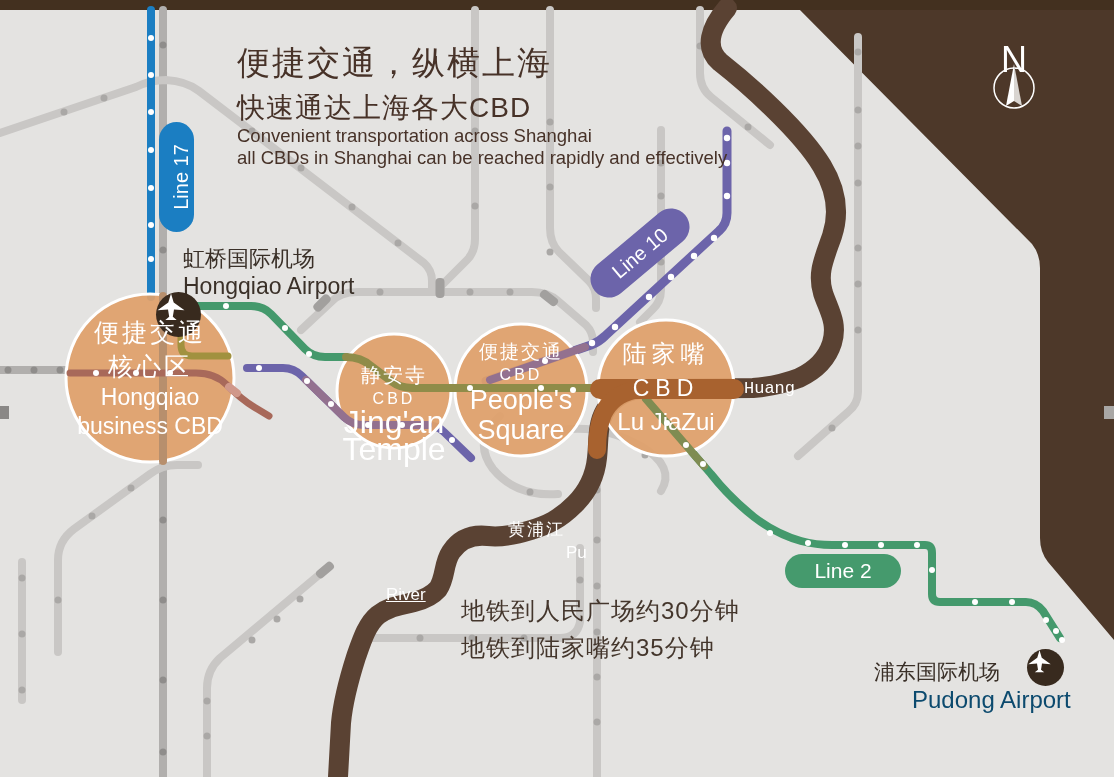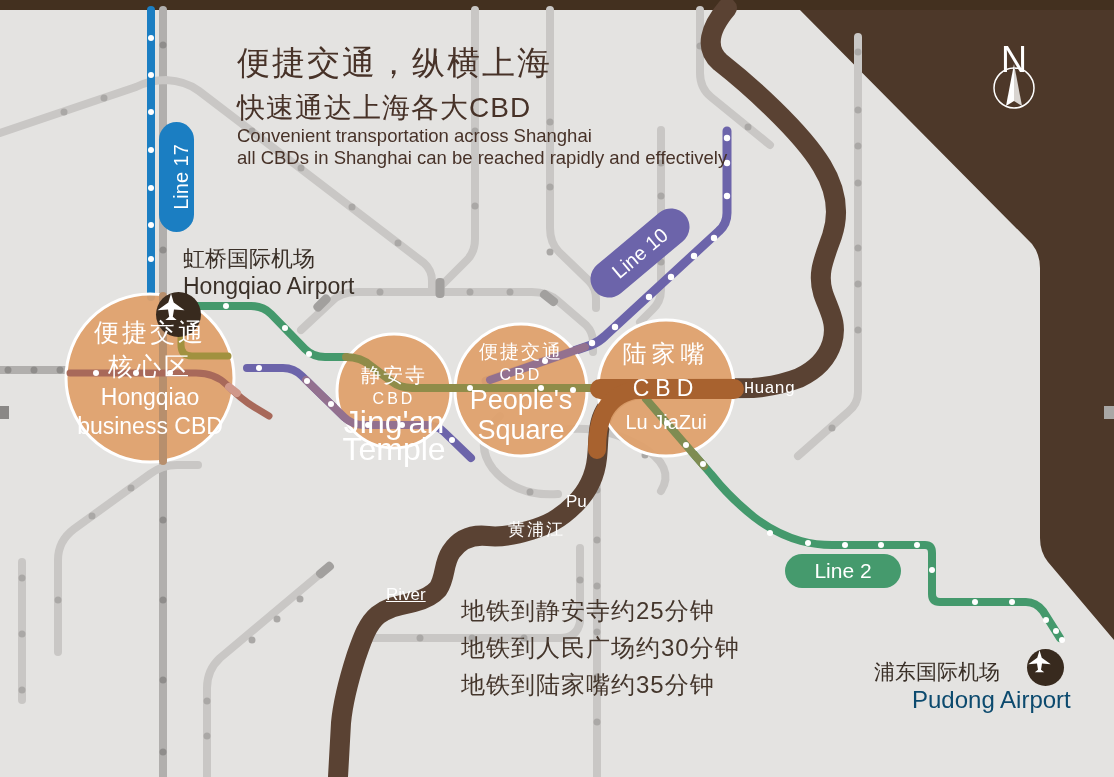--- a/index.html
+++ b/index.html
@@ -21,21 +21,21 @@
   .hq-zh{font-size:25px;line-height:34px;letter-spacing:3px;}
   .hq-en{font-size:23px;line-height:29px;}
   .ja-zh1{font-size:20px;line-height:25px;letter-spacing:2px;}
   .ja-zh2{font-size:16px;line-height:21px;letter-spacing:3px;}
   .ja-en{font-size:32px;line-height:27px;}
   .ps-zh1{font-size:19px;line-height:24px;letter-spacing:2px;}
   .ps-zh2{font-size:16px;line-height:21px;letter-spacing:3px;}
   .ps-en{font-size:27px;line-height:30px;}
   .lj-zh1{font-size:24px;line-height:34px;letter-spacing:5px;}
   .lj-zh2{font-size:23px;line-height:34px;letter-spacing:6px;}
-  .lj-en{font-size:20px;line-height:34px;}
+  .lj-en{font-size:24px;line-height:34px;}
   
   .river-label{color:#fff;font-size:17px;}
   .river-label.zh{letter-spacing:2px;margin-left:24px;}
   
   .stats-zh div{font-size:24px;line-height:37px;color:#44362c;letter-spacing:1px;}
   .stats-en div{font-size:17px;line-height:20px;color:#44362c;}
   
   .pd-zh{font-size:21px;color:#3a3028;}
   .pd-en{font-size:24px;color:#0c4a6e;}
 </style>
@@ -287,25 +287,24 @@
     <div class="ps-en">Square</div>
   </div>
   <div class="abs cbd-text" style="left:598px;top:337px;width:136px;">
     <div class="lj-zh1">陆家嘴</div>
     <div class="lj-zh2">CBD</div>
     <div class="lj-en">Lu JiaZui</div>
   </div>
 
   <div class="abs river-label zh" style="left:484px;top:518px;">黄浦江</div>
   <div class="abs river-label" style="left:744px;top:379px;font-family:Liberation Mono, monospace;">Huang</div>
-  <div class="abs river-label" style="left:566px;top:492px;">Pu</div>
+  <div class="abs river-label" style="left:566px;top:543px;">Pu</div>
   <div class="abs river-label" style="left:386px;top:585px;text-decoration:underline;">River</div>
 
   <div class="abs stats-zh" style="left:461px;top:592px;">
-    <div>地铁到静安寺约25分钟</div>
     <div>地铁到人民广场约30分钟</div>
     <div>地铁到陆家嘴约35分钟</div>
   </div>
 
   <div class="abs pd-zh" style="left:874px;top:658px;">浦东国际机场</div>
   <div class="abs pd-en" style="left:912px;top:686px;">Pudong Airport</div>
   <div class="abs plane" style="left:1027px;top:649px;width:37px;height:37px;">
     <svg width="25" height="25" viewBox="-10 -10 20 20">
       <path d="M0,-9 L1.8,-3 L9,2.2 L2,1.6 L1.2,6.5 L3.8,8.6 L-3.8,8.6 L-1.2,6.5 L-2,1.6 L-9,2.2 L-1.8,-3 Z" fill="#fff"></path>
     </svg>

